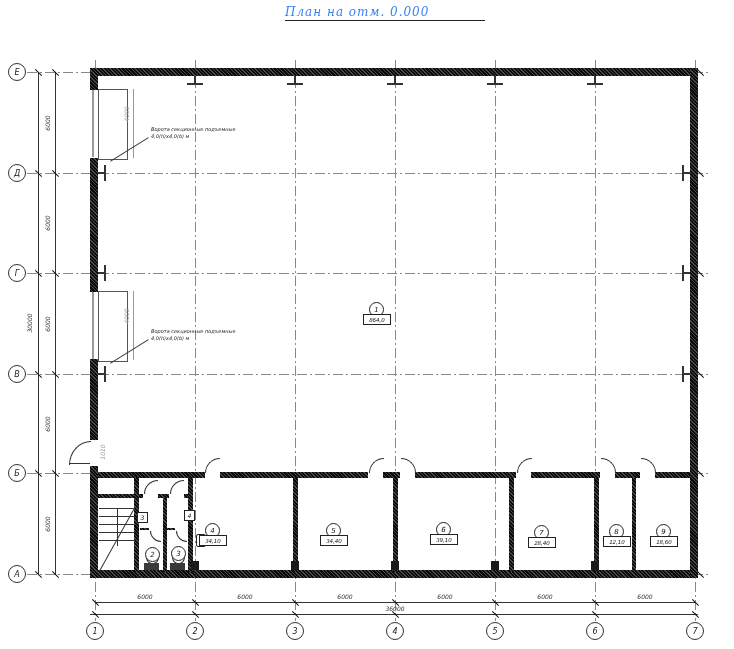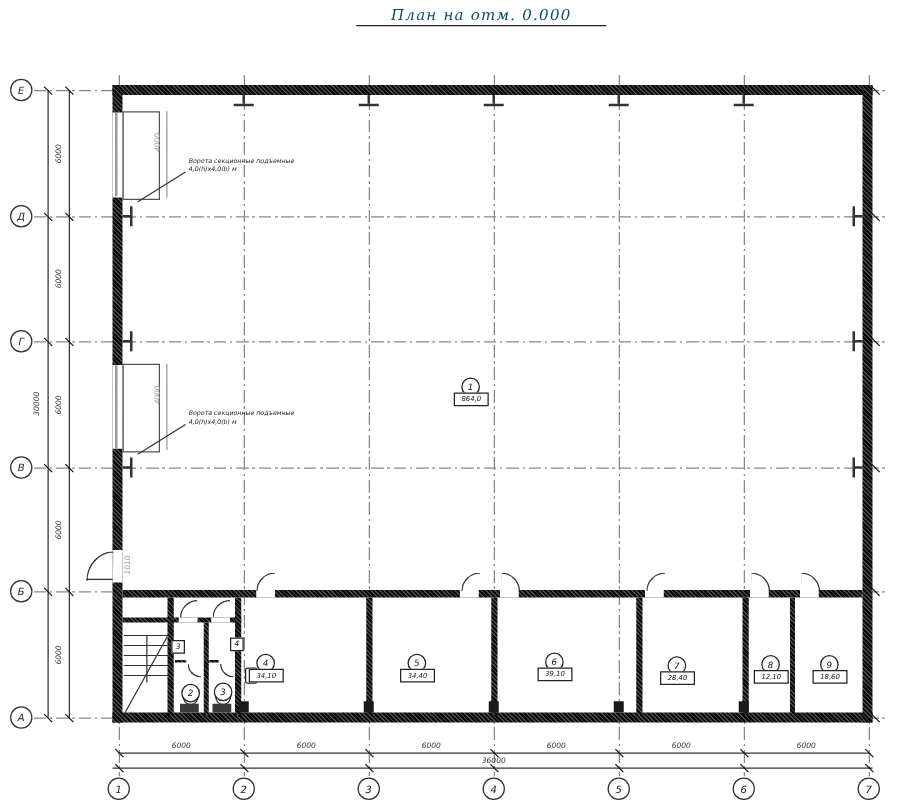--- a/index.html
+++ b/index.html
@@ -1,20 +1,20 @@
 <!DOCTYPE html>
 <html><head>
 <meta charset="utf-8">
 <style>
   html,body{margin:0;padding:0;background:#fff;}
   #stage{position:relative;width:734px;height:649px;background:#fff;overflow:hidden;
          font-family:"DejaVu Sans",sans-serif;}
   .abs{position:absolute;}
-  .title{position:absolute;left:285px;top:5px;width:200px;text-align:center;
-         font:italic 12px "DejaVu Serif",serif;color:#0c4a6e;letter-spacing:1px;}
+  .title{position:absolute;left:285px;top:5px;width:200px;
+         font:italic 12px "DejaVu Serif",serif;color:#3b82f6;letter-spacing:1px;}
   .title:after{content:"";display:block;border-bottom:1px solid #222;margin-top:1px;}
   .wall{position:absolute;background:repeating-linear-gradient(45deg,#0a0a0a 0 1.5px,#484848 1.5px 2.5px);}
   .gap{position:absolute;background:#fff;}
   .ln{position:absolute;background:#333;}
   .grey{background:#999;}
   .gridv{position:absolute;width:1px;
     background:repeating-linear-gradient(to bottom,#888 0 10px,transparent 10px 13px,#888 13px 15px,transparent 15px 18px);}
   .gridh{position:absolute;height:1px;
     background:repeating-linear-gradient(to right,#888 0 10px,transparent 10px 13px,#888 13px 15px,transparent 15px 18px);}
   .bubble{position:absolute;width:16px;height:16px;border:1px solid #333;border-radius:50%;

